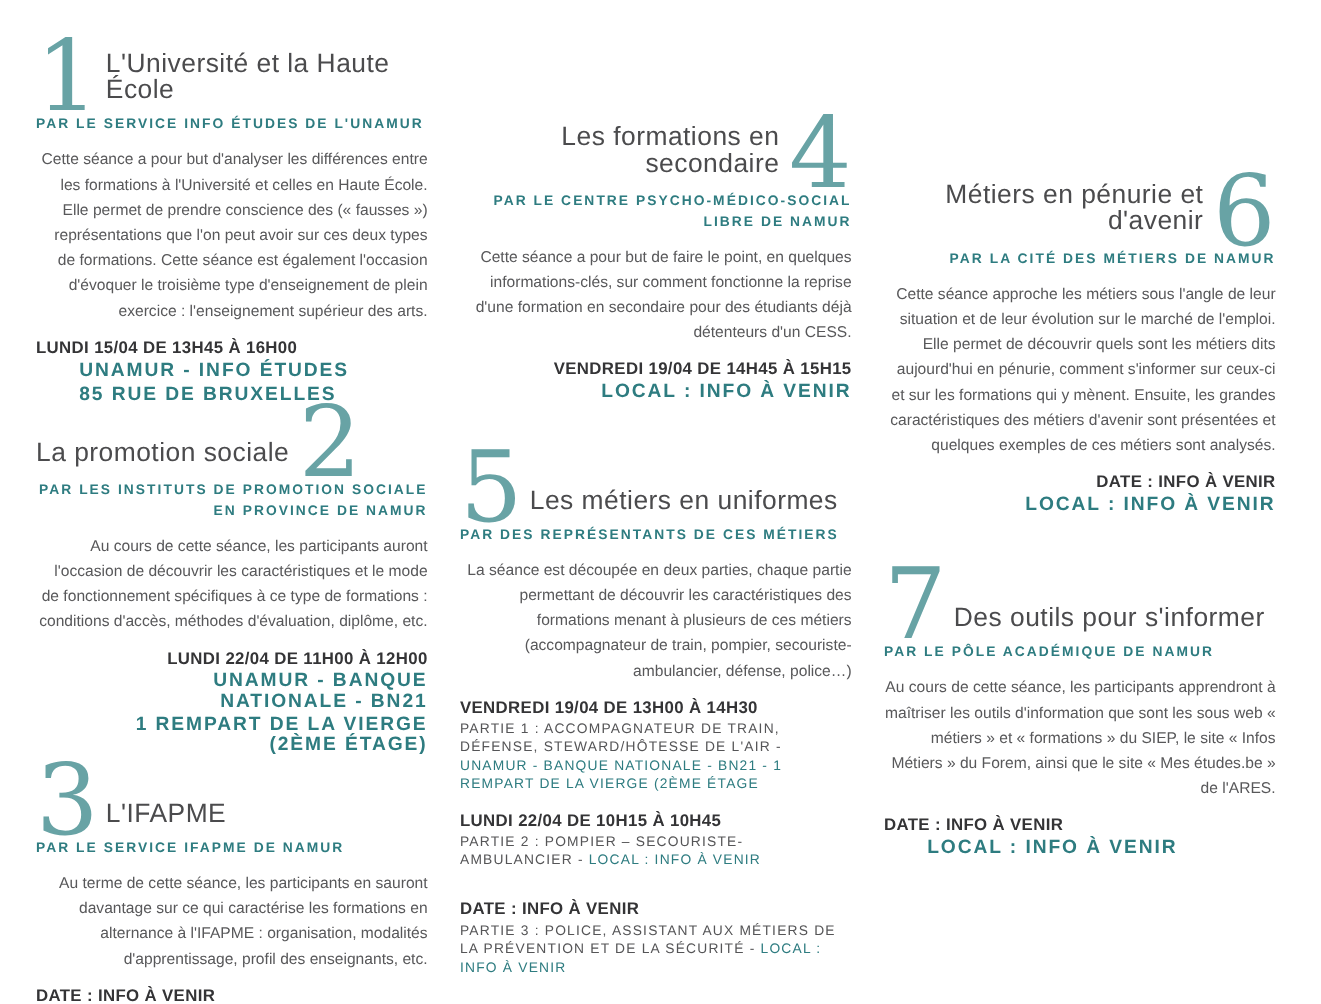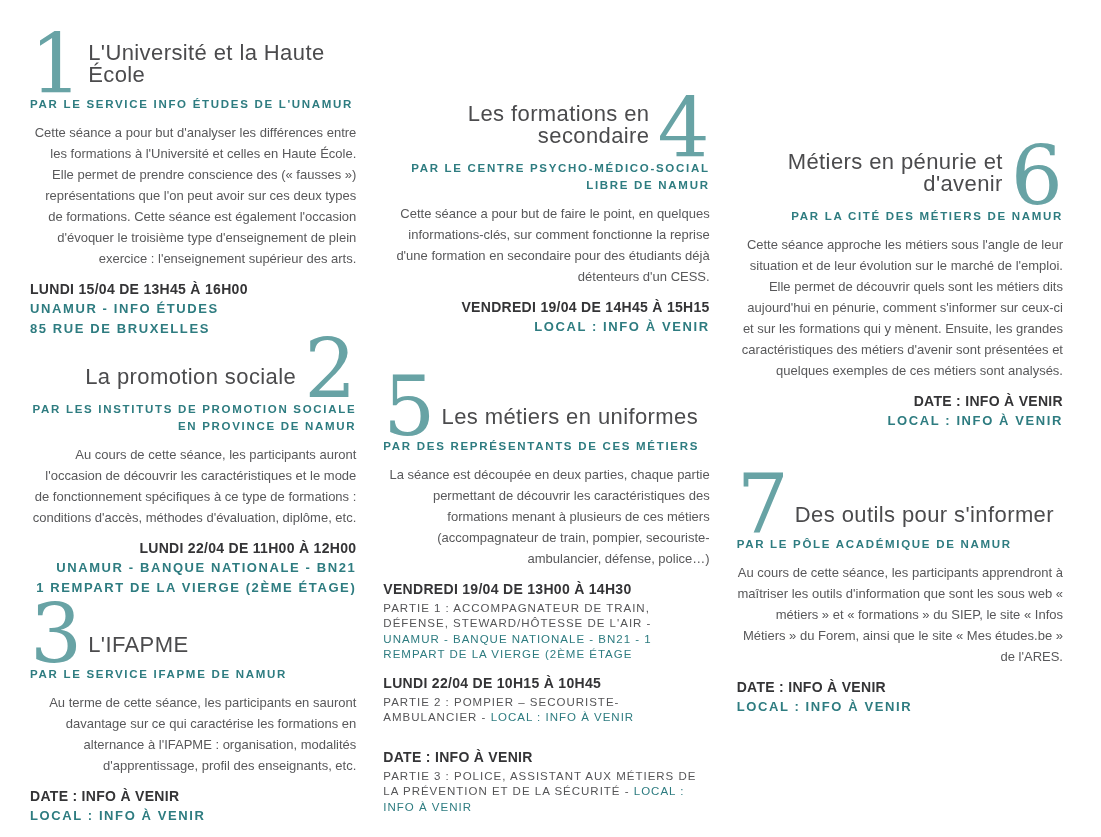--- a/index.html
+++ b/index.html
@@ -11,21 +11,21 @@
   }
   .col { flex: 1; min-width: 0; }
   .col-1 { padding-top: 36px; }
   .col-2 { padding-top: 100px; }
   .col-3 { padding-top: 148px; }
 
   .sec { margin-bottom: 8px; }
   .sec.right { text-align: right; }
 
   .head { display: flex; align-items: flex-end; gap: 4px; }
-  .sec.right .head { justify-content: flex-end; }
+  .sec.right .head { }
 
   .num {
     font-family: "DejaVu Serif", serif;
     font-size: 82px; line-height: 58px; color: #68a3a5;
     font-weight: 400; flex: 0 0 auto;
   }
   .title {
     font-size: 22px; letter-spacing: 0.4px; color: #4b4b4d;
     font-weight: 400; margin: 0 0 8px 2px; line-height: 22px;
   }
@@ -39,22 +39,22 @@
     font-size: 13px; line-height: 21px; color: #58585a;
     margin: 0 0 10px;
     text-align: right;
   }
   .slot { margin-top: 11px; }
   .date {
     font-weight: 700; font-size: 14px; letter-spacing: 0.3px;
     color: #343436; line-height: 18px;
   }
   .loc {
-    font-size: 13px; font-weight: 700; letter-spacing: 1.6px;
-    color: #2e7c80; line-height: 16.5px; margin-top: 3px;
+    font-size: 16px; font-weight: 700; letter-spacing: 1.6px;
+    color: #2e7c80; line-height: 16.5px; margin-top: 3px; margin-left: 36px;
   }
   .part {
     font-size: 11.5px; letter-spacing: 1px; color: #555557;
     line-height: 15.5px; margin-top: 3px; font-weight: 400;
   }
   .part .hl { color: #2e7c80; }
   .slot.gap-lg { margin-top: 22px; }
 
   .col-1 .sec-1 { margin-bottom: 4px; }
   .col-1 .sec-2 { margin-bottom: 10px; }

